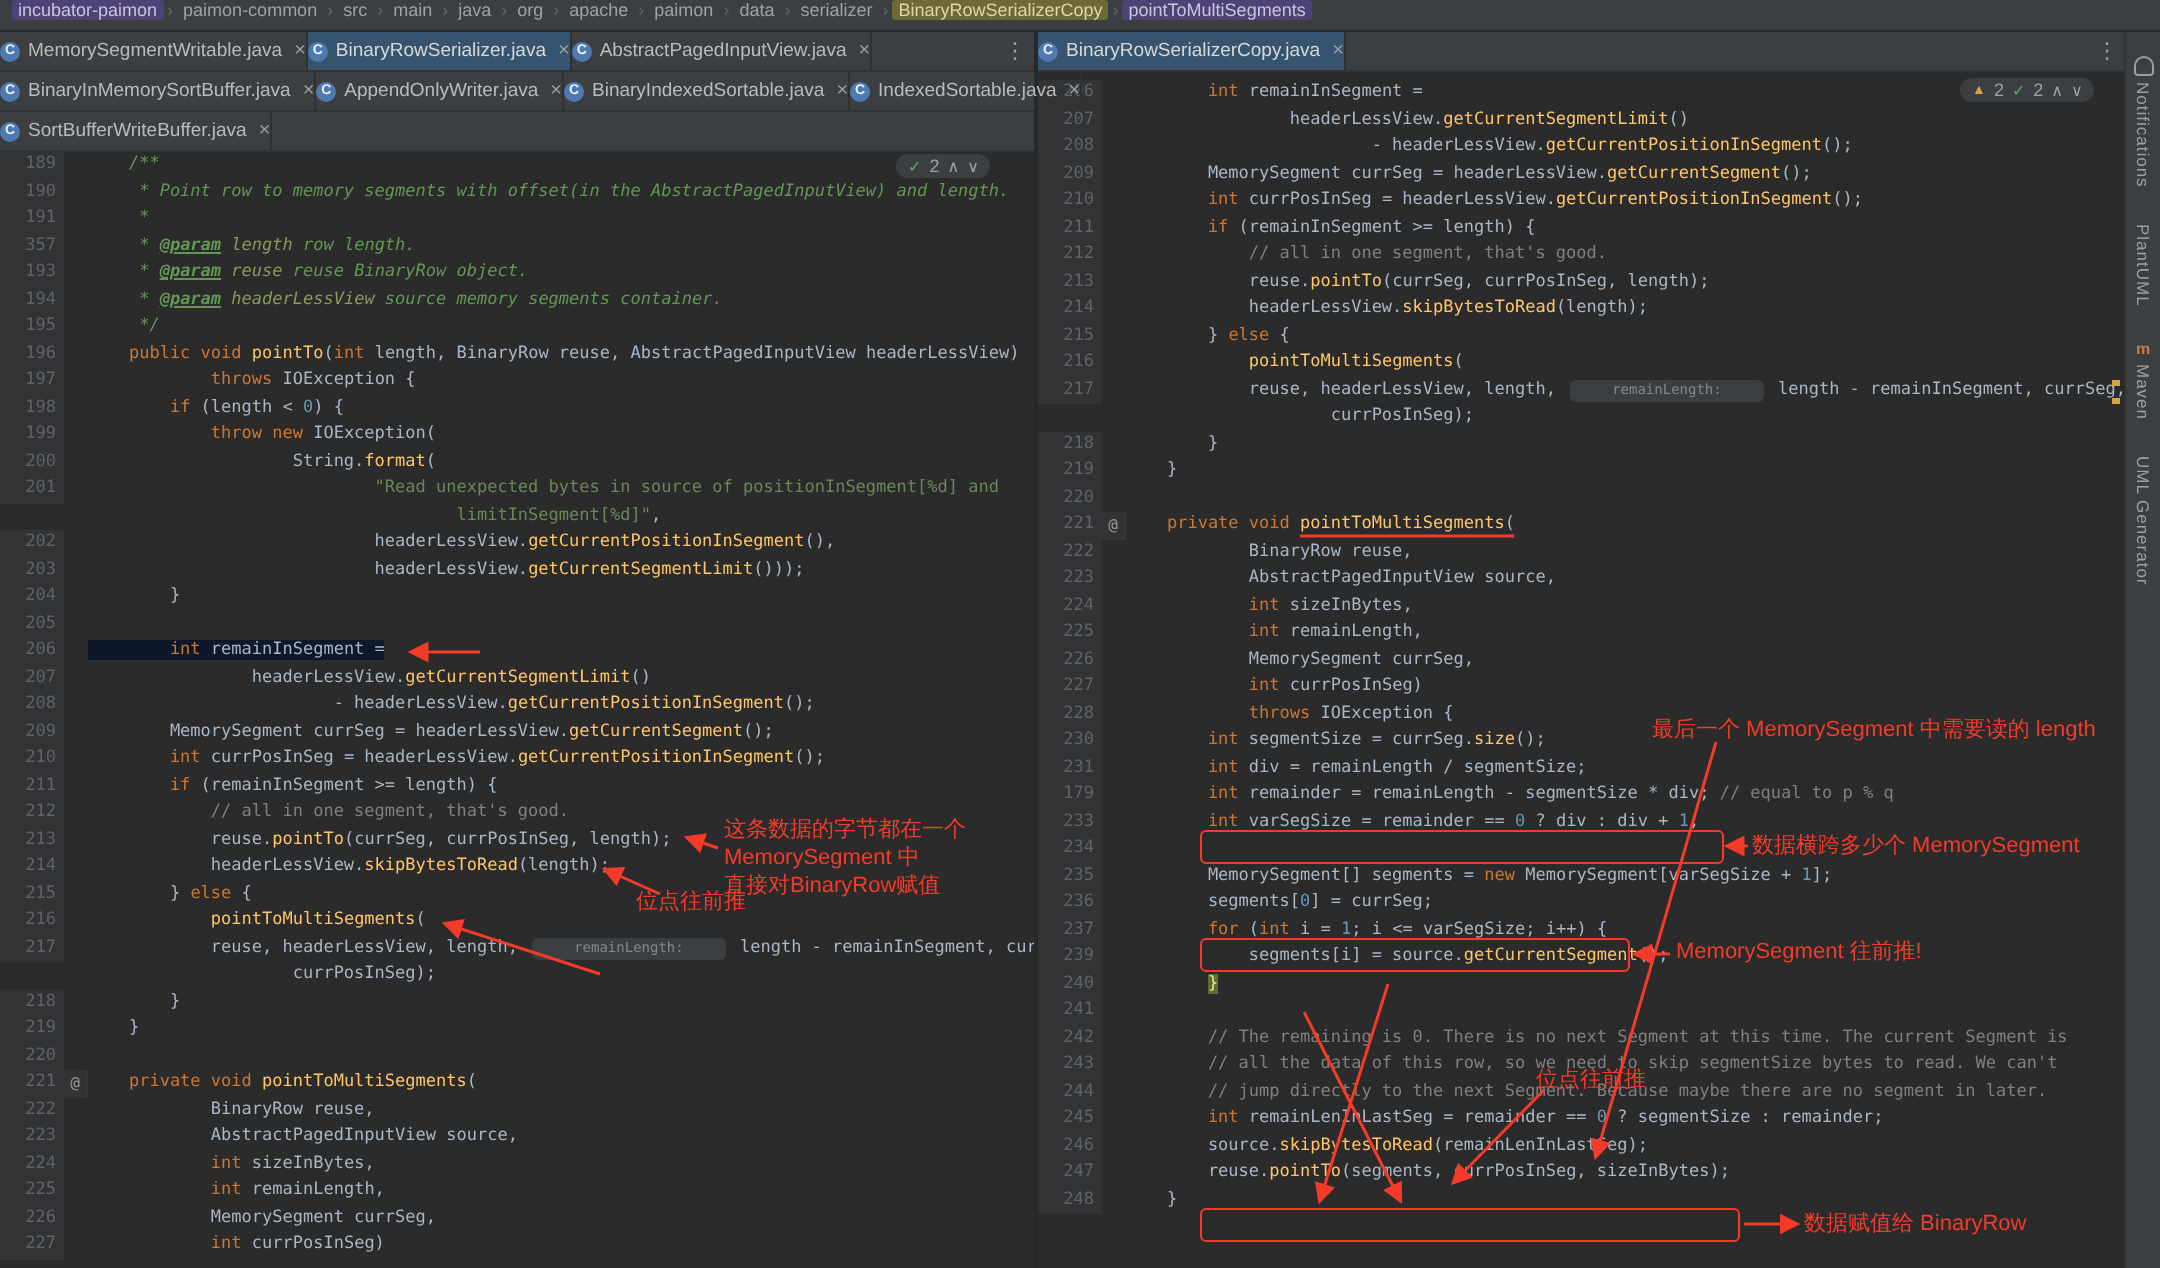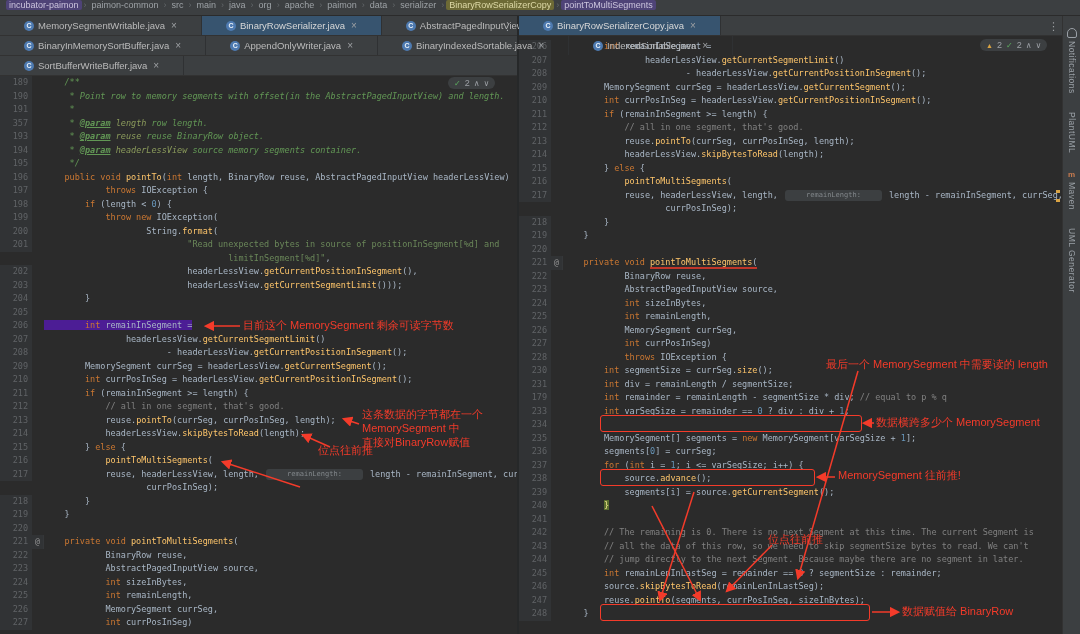--- a/index.html
+++ b/index.html
@@ -13,37 +13,37 @@
   .bc-item{color:#9da2a6;padding:0 3px;border-radius:2px;cursor:default}
   .bc-sep{color:#63676a;margin:0 2px}
   .bc-purple{background:#4e4377;color:#cbc4dd}
   .bc-olive{background:#6d6a35;color:#ddd9a6}
 
   
   #ltabs{position:absolute;left:0;top:16px;width:517px;z-index:10}
   #rtabs{position:absolute;left:519px;top:16px;width:543px;z-index:10}
   .tabrow{display:flex;height:20px;background:#3c3f41;border-bottom:1px solid #323232;
           align-items:stretch;box-sizing:border-box}
-  .tab{display:flex;align-items:center;padding:0 24px;border-right:1px solid #2f3133;
+  .tab{display:flex;align-items:center;padding:0 0;border-right:1px solid #2f3133;
        font-size:9.5px;color:#bbbbbb;gap:4px;white-space:nowrap}
   .tab.active{background:#37546f;color:#d8d8d8}
   .cicon{width:10px;height:10px;border-radius:50%;background:#4e7ab0;color:#eaf1f8;
          font-size:7px;line-height:10px;text-align:center;font-weight:bold;flex:0 0 auto}
   .tclose{color:#9da0a3;font-size:10px;margin-left:2px}
   .kebab{position:absolute;color:#9da0a3;font-size:11px;z-index:12;line-height:16px}
   #lkebab{left:502px;top:18px}
   #rkebab{left:1048px;top:18px}
 
   
   #led{position:absolute;left:0;top:76px;width:517px;height:558px;overflow:hidden;background:#2b2b2b}
   #red{position:absolute;left:519px;top:36px;width:543px;height:598px;overflow:hidden;
        background:#2b2b2b;padding-top:4px;box-sizing:border-box}
   .erow{white-space:nowrap;height:13.5px;line-height:13.5px;overflow:hidden;
         font-family:"DejaVu Sans Mono",monospace;font-size:8.5px}
-  .erow.cur .cspan{background:#4c1d95}
+  .erow.cur .cspan{background:#0f172a}
   .gut{display:inline-block;width:28px;text-align:right;padding-right:4px;color:#606366;
        background:#313335;vertical-align:top}
   .gic{display:inline-block;width:12px;color:#999;background:#313335;text-align:center;
        font-size:8px;vertical-align:top;border-right:1px solid #353739;box-sizing:border-box}
   .cspan{white-space:pre;vertical-align:top}
   .t-d{color:#a9b7c6}
   .t-k{color:#cc7832}
   .t-s{color:#6a8759}
   .t-c{color:#808080}
   .t-j{color:#629755;font-style:italic}
@@ -220,21 +220,20 @@
     <div class="erow"><span class="gut">227</span><span class="gic"></span><span class="cspan"><span class="t-d">            </span><span class="t-k">int</span><span class="t-d"> currPosInSeg)</span></span></div>
     <div class="erow"><span class="gut">228</span><span class="gic"></span><span class="cspan"><span class="t-d">            </span><span class="t-k">throws</span><span class="t-d"> IOException {</span></span></div>
     <div class="erow"><span class="gut">230</span><span class="gic"></span><span class="cspan"><span class="t-k">        int</span><span class="t-d"> segmentSize = currSeg.</span><span class="t-m">size</span><span class="t-d">();</span></span></div>
     <div class="erow"><span class="gut">231</span><span class="gic"></span><span class="cspan"><span class="t-k">        int</span><span class="t-d"> div = remainLength / segmentSize;</span></span></div>
     <div class="erow"><span class="gut">179</span><span class="gic"></span><span class="cspan"><span class="t-k">        int</span><span class="t-d"> remainder = remainLength - segmentSize * div; </span><span class="t-c">// equal to p % q</span></span></div>
     <div class="erow"><span class="gut">233</span><span class="gic"></span><span class="cspan"><span class="t-k">        int</span><span class="t-d"> varSegSize = remainder == </span><span class="t-num">0</span><span class="t-d"> ? div : div + </span><span class="t-num">1</span><span class="t-d">;</span></span></div>
     <div class="erow"><span class="gut">234</span><span class="gic"></span><span class="cspan"></span></div>
     <div class="erow"><span class="gut">235</span><span class="gic"></span><span class="cspan"><span class="t-d">        MemorySegment[] segments = </span><span class="t-k">new</span><span class="t-d"> MemorySegment[varSegSize + </span><span class="t-num">1</span><span class="t-d">];</span></span></div>
     <div class="erow"><span class="gut">236</span><span class="gic"></span><span class="cspan"><span class="t-d">        segments[</span><span class="t-num">0</span><span class="t-d">] = currSeg;</span></span></div>
     <div class="erow"><span class="gut">237</span><span class="gic"></span><span class="cspan"><span class="t-k">        for</span><span class="t-d"> (</span><span class="t-k">int</span><span class="t-d"> i = </span><span class="t-num">1</span><span class="t-d">; i &lt;= varSegSize; i++) {</span></span></div>
-    <div class="erow"><span class="gut">238</span><span class="gic"></span><span class="cspan"><span class="t-d">            source.</span><span class="t-m">advance</span><span class="t-d">();</span></span></div>
     <div class="erow"><span class="gut">239</span><span class="gic"></span><span class="cspan"><span class="t-d">            segments[i] = source.</span><span class="t-m">getCurrentSegment</span><span class="t-d">();</span></span></div>
     <div class="erow"><span class="gut">240</span><span class="gic"></span><span class="cspan"><span class="t-d">        </span><span class="t-b">}</span></span></div>
     <div class="erow"><span class="gut">241</span><span class="gic"></span><span class="cspan"></span></div>
     <div class="erow"><span class="gut">242</span><span class="gic"></span><span class="cspan"><span class="t-c">        // The remaining is 0. There is no next Segment at this time. The current Segment is</span></span></div>
     <div class="erow"><span class="gut">243</span><span class="gic"></span><span class="cspan"><span class="t-c">        // all the data of this row, so we need to skip segmentSize bytes to read. We can't</span></span></div>
     <div class="erow"><span class="gut">244</span><span class="gic"></span><span class="cspan"><span class="t-c">        // jump directly to the next Segment. Because maybe there are no segment in later.</span></span></div>
     <div class="erow"><span class="gut">245</span><span class="gic"></span><span class="cspan"><span class="t-k">        int</span><span class="t-d"> remainLenInLastSeg = remainder == </span><span class="t-num">0</span><span class="t-d"> ? segmentSize : remainder;</span></span></div>
     <div class="erow"><span class="gut">246</span><span class="gic"></span><span class="cspan"><span class="t-d">        source.</span><span class="t-m">skipBytesToRead</span><span class="t-d">(remainLenInLastSeg);</span></span></div>
     <div class="erow"><span class="gut">247</span><span class="gic"></span><span class="cspan"><span class="t-d">        reuse.</span><span class="t-m">pointTo</span><span class="t-d">(segments, currPosInSeg, sizeInBytes);</span></span></div>
     <div class="erow"><span class="gut">248</span><span class="gic"></span><span class="cspan"><span class="t-d">    }</span></span></div>
@@ -269,21 +268,20 @@
       <span class="stlabel">Maven</span>
     </div>
     <div class="stitem">
       <span class="stlabel">UML Generator</span>
     </div>
   </div>
 <div class="smark" style="top:190px"></div>
 <div class="smark" style="top:199px"></div>
 
 <div id="ann">
-    <div class="alabel" style="left: 243px; top: 318px;">目前这个 MemorySegment 剩余可读字节数</div>
     <div class="alabel" style="left: 362px; top: 407px;">这条数据的字节都在一个</div>
     <div class="alabel" style="left: 362px; top: 421px;">MemorySegment 中</div>
     <div class="alabel" style="left: 362px; top: 435px; text-align: center;">直接对BinaryRow赋值</div>
     <div class="alabel" style="left: 318px; top: 443px;">位点往前推</div>
     <div class="alabel" style="left: 826px; top: 357px;">最后一个 MemorySegment 中需要读的 length</div>
     <div class="alabel" style="left: 876px; top: 415px;">数据横跨多少个 MemorySegment</div>
     <div class="alabel" style="left: 838px; top: 468px;">MemorySegment 往前推!</div>
     <div class="alabel" style="left: 768px; top: 532px;">位点往前推</div>
     <div class="alabel" style="left: 902px; top: 604px;">数据赋值给 BinaryRow</div>
     <div class="abox" style="left: 600px; top: 415px; width: 262px; height: 17px;"></div>

